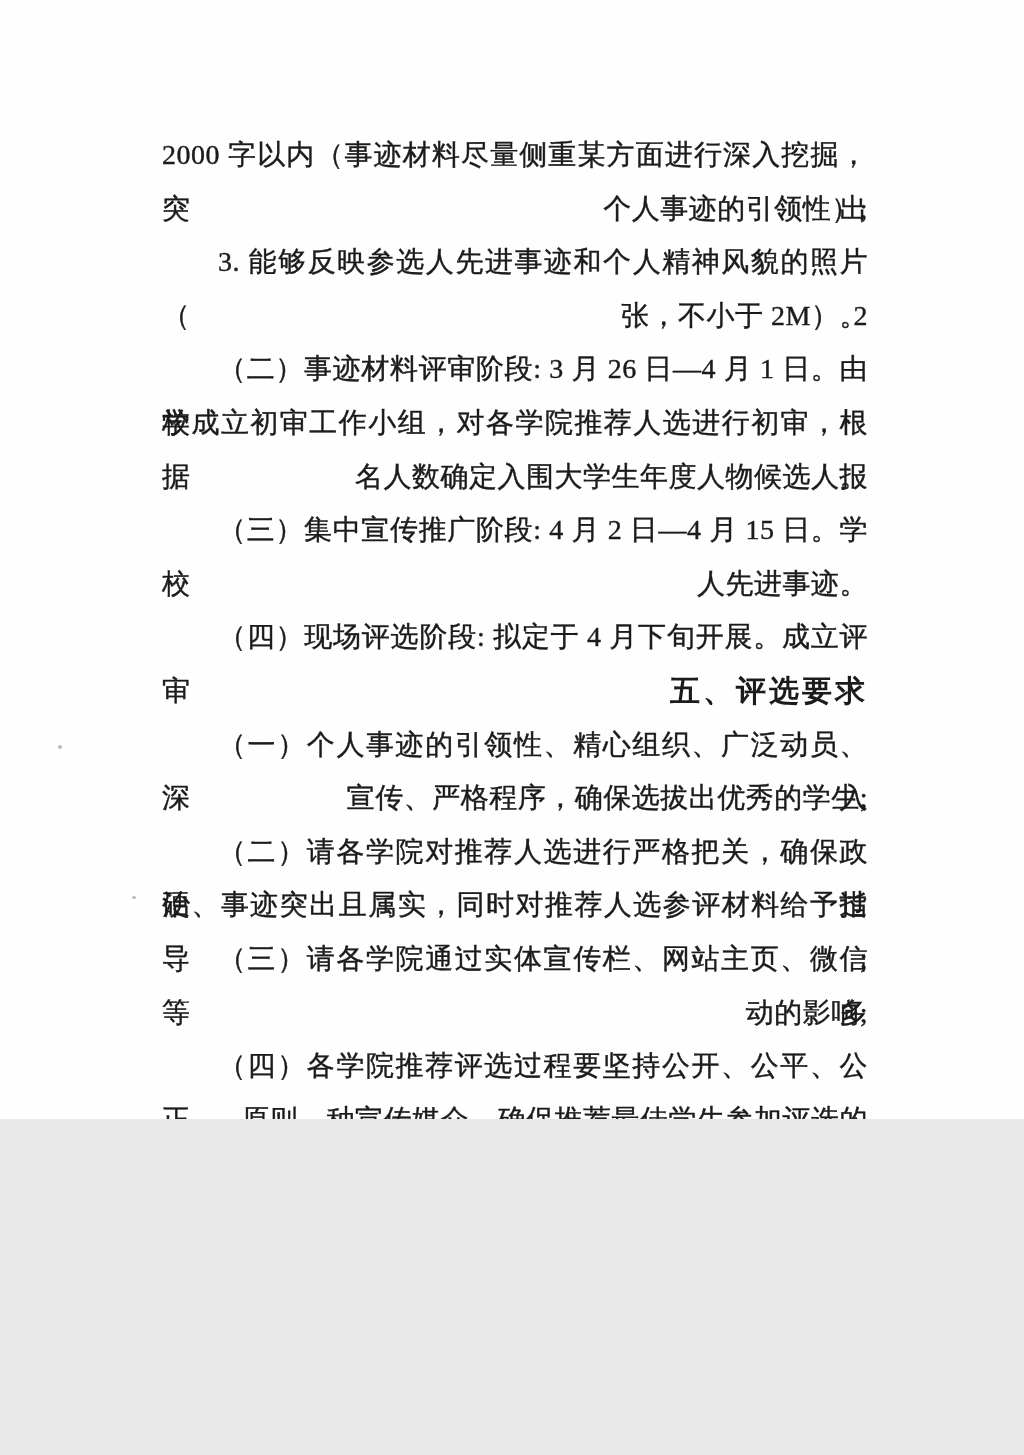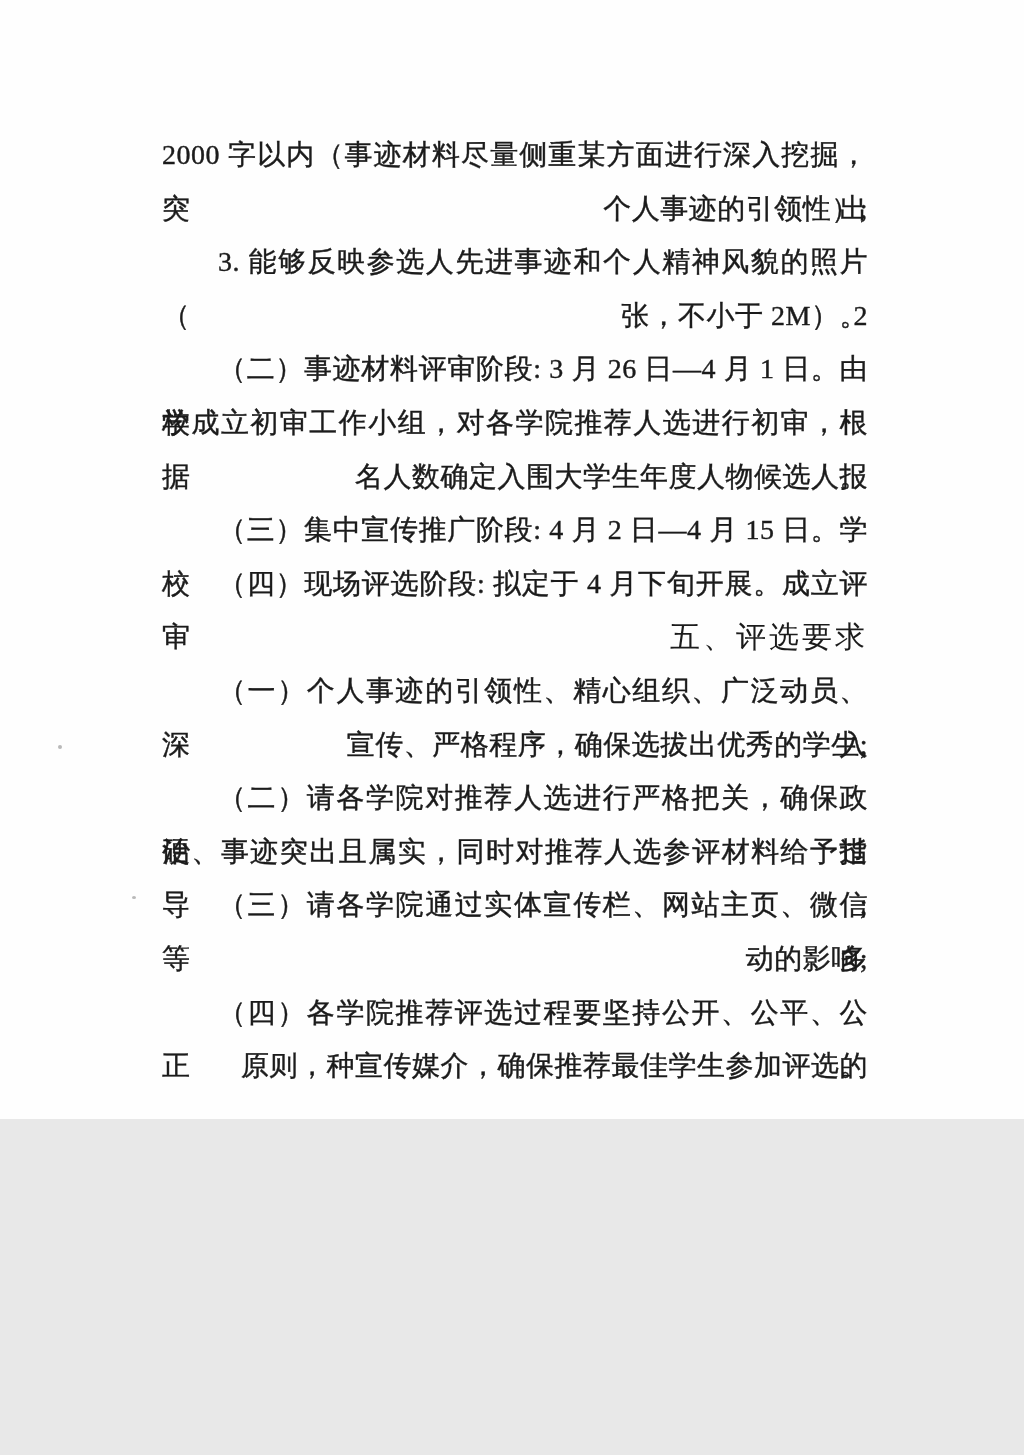--- a/index.html
+++ b/index.html
@@ -35,21 +35,21 @@
     white-space: normal;
     text-align: justify;
     text-align-last: justify;
     text-justify: inter-character;
   }
   .line.indent {
     text-indent: 56px;
   }
   .line.heading {
     font-family: "Liberation Sans", sans-serif;
-    font-weight: normal;
+    font-weight: bold;
     font-size: 30px;
     -webkit-text-stroke: 0;
     letter-spacing: 3px;
   }
   .footer {
     position: absolute;
     left: 158px;
     top: 1330px;
     font-size: 27px;
     letter-spacing: 4px;
@@ -72,20 +72,21 @@
 
   <div class="textblock" id="lines-container">
       <div class="line justify">2000 字以内（事迹材料尽量侧重某方面进行深入挖掘，突出</div>
       <div class="line">个人事迹的引领性）;</div>
       <div class="line indent justify">3. 能够反映参选人先进事迹和个人精神风貌的照片（2</div>
       <div class="line">张，不小于 2M）。</div>
       <div class="line indent justify">（二）事迹材料评审阶段: 3 月 26 日—4 月 1 日。由学</div>
       <div class="line justify">校成立初审工作小组，对各学院推荐人选进行初审，根据报</div>
       <div class="line">名人数确定入围大学生年度人物候选人。</div>
       <div class="line indent justify">（三）集中宣传推广阶段: 4 月 2 日—4 月 15 日。学校</div>
+      <div class="line">人先进事迹。</div>
       <div class="line indent justify">（四）现场评选阶段: 拟定于 4 月下旬开展。成立评审</div>
       <div class="line indent heading">五、评选要求</div>
       <div class="line indent justify">（一）个人事迹的引领性、精心组织、广泛动员、深入</div>
       <div class="line">宣传、严格程序，确保选拔出优秀的学生;</div>
       <div class="line indent justify">（二）请各学院对推荐人选进行严格把关，确保政治过</div>
       <div class="line justify">硬、事迹突出且属实，同时对推荐人选参评材料给予指导;</div>
       <div class="line indent justify">（三）请各学院通过实体宣传栏、网站主页、微信等多</div>
       <div class="line">动的影响;</div>
       <div class="line indent justify">（四）各学院推荐评选过程要坚持公开、公平、公正的</div>
       <div class="line">原则，种宣传媒介，确保推荐最佳学生参加评选。</div>

